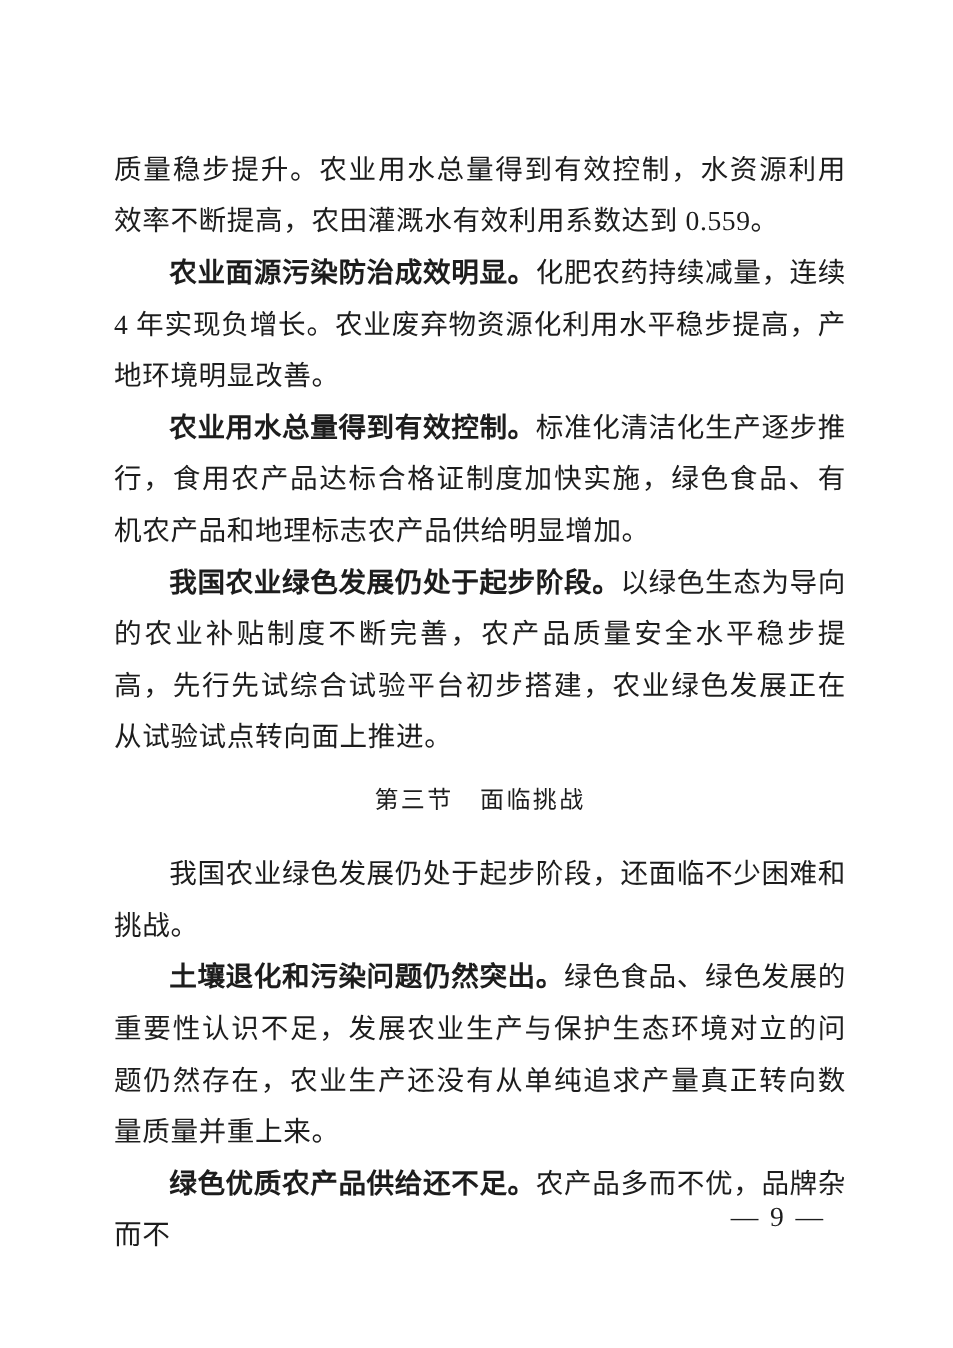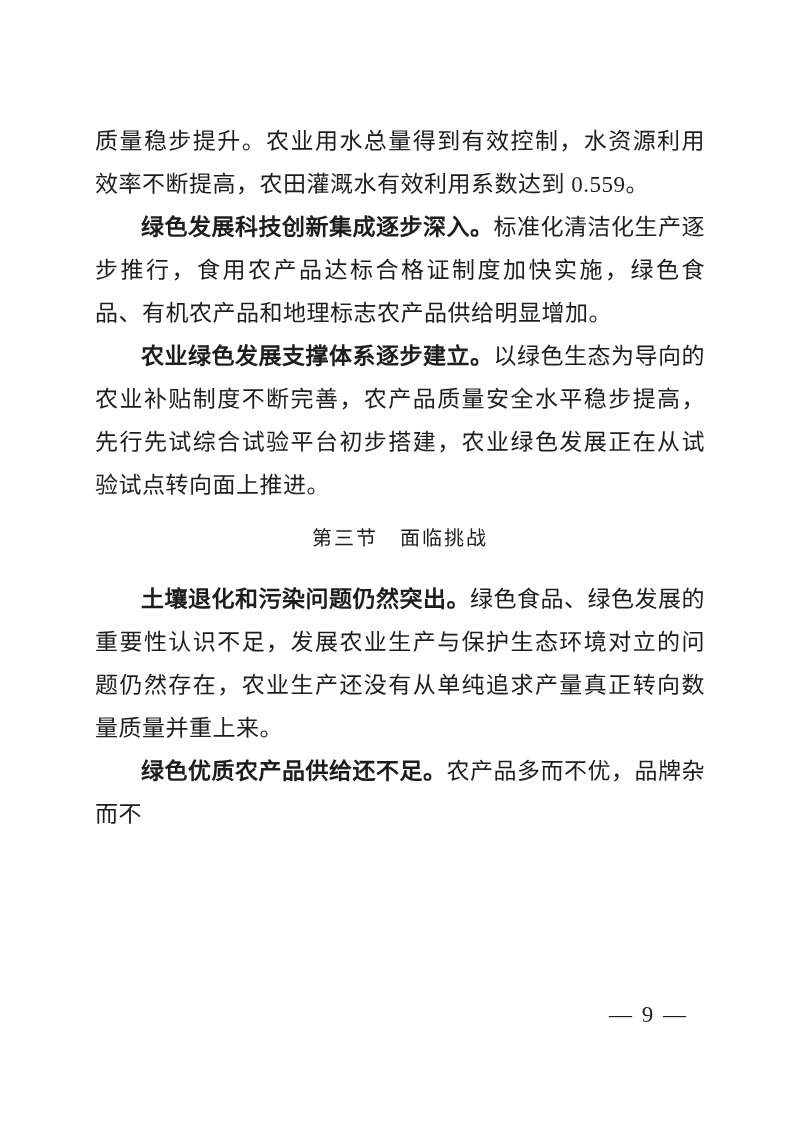--- a/index.html
+++ b/index.html
@@ -51,20 +51,22 @@
     letter-spacing: 2px;
     color: #1d1d1d;
   }
 </style>
 </head>
 <body>
 
 <main class="page">
   <section class="content" id="content">
       <p class="para"><span>质量稳步提升。农业用水总量得到有效控制，水资源利用效率不断提高，农田灌溉水有效利用系数达到 0.559。</span></p>
-      <p class="para indent"><b class="lead">绿色发展科技创新集成逐步深入。</b><span>标准化清洁化生产逐步推行，食用农产品达标合格证制度加快实施，绿色食品、有机农产品和地理标志农产品供给明显增加。</span></p>
-      <p class="para indent"><b class="lead">农业绿色发展支撑体系逐步建立。</b><span>以绿色生态为导向的农业补贴制度不断完善，农产品质量安全水平稳步提高，先行先试综合试验平台初步搭建，农业绿色发展正在从试验试点转向面上推进。</span></p>
+      <p class="para indent"><b class="lead">农业面源污染防治成效明显。</b><span>化肥农药持续减量，连续 4 年实现负增长。农业废弃物资源化利用水平稳步提高，产地环境明显改善。</span></p>
+      <p class="para indent"><b class="lead">农业用水总量得到有效控制。</b><span>标准化清洁化生产逐步推行，食用农产品达标合格证制度加快实施，绿色食品、有机农产品和地理标志农产品供给明显增加。</span></p>
+      <p class="para indent"><b class="lead">我国农业绿色发展仍处于起步阶段。</b><span>以绿色生态为导向的农业补贴制度不断完善，农产品质量安全水平稳步提高，先行先试综合试验平台初步搭建，农业绿色发展正在从试验试点转向面上推进。</span></p>
       <h2 class="heading">第三节　面临挑战</h2>
+      <p class="para indent"><span>我国农业绿色发展仍处于起步阶段，还面临不少困难和挑战。</span></p>
       <p class="para indent"><b class="lead">土壤退化和污染问题仍然突出。</b><span>绿色食品、绿色发展的重要性认识不足，发展农业生产与保护生态环境对立的问题仍然存在，农业生产还没有从单纯追求产量真正转向数量质量并重上来。</span></p>
       <p class="para indent"><b class="lead">绿色优质农产品供给还不足。</b><span>农产品多而不优，品牌杂而不</span></p>
     </section>
   <footer class="page-number">— 9 —</footer>
 </main>
 
 </body></html>

